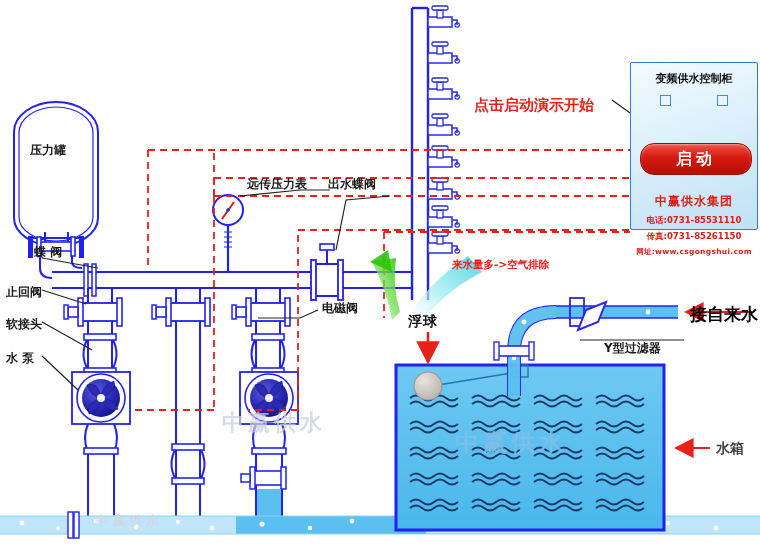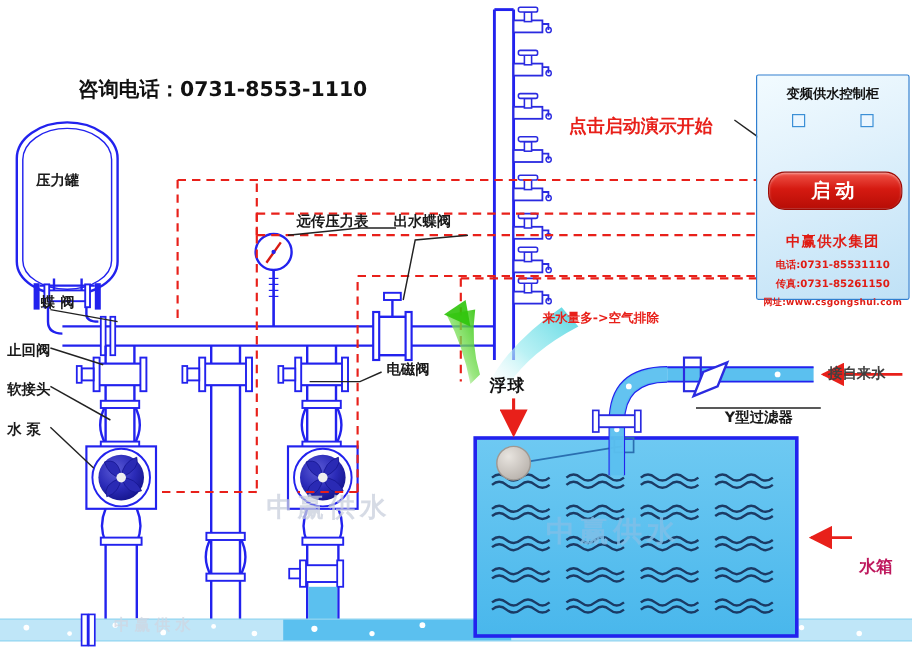--- a/index.html
+++ b/index.html
@@ -13,26 +13,26 @@
             font-style:italic;letter-spacing:1px;}
   .phone{left:65px;top:63px;font-size:17px;font-weight:bold;color:#111;letter-spacing:0px;}
 
   
   .cmp{font-size:12px;color:#1a1a1a;font-weight:bold;text-align:center;}
 
   
   .red{color:#e8201a;font-weight:bold;}
   .hint{left:474px;top:74px;font-size:15px;margin-top:22px;}
   .airnote{left:452px;top:258px;font-size:10.5px;}
-  .tanklbl{left:716px;top:440px;font-size:14px;color:#be185d;font-weight:bold;margin-top:24px;}
-  .tapwater{left:690px;top:303px;font-size:12px;color:#404040;font-weight:bold;}
+  .tanklbl{left:716px;top:440px;font-size:14px;color:#404040;font-weight:bold;}
+  .tapwater{left:690px;top:303px;font-size:17px;color:#000000;font-weight:bold;}
   .floatlbl{left:408px;top:313px;font-size:14px;color:#111;font-weight:bold;letter-spacing:1px;}
 
   
-  #cabinet{position:absolute;left:630px;top:62px;width:128px;height:188px;
+  #cabinet{position:absolute;left:630px;top:62px;width:128px;height:168px;
     border:1.5px solid #2f7fd0;border-radius:2px;
     background:linear-gradient(160deg,#f2fbff 0%,#e2f2fc 35%,#cfe9f9 70%,#bfe1f6 100%);
     box-sizing:border-box;}
   #cab-title{position:absolute;left:0;top:8px;width:100%;text-align:center;
     font-size:11px;color:#111;font-weight:bold;font-family:"DejaVu Sans",sans-serif;}
   .ind{position:absolute;width:9px;height:9px;border:1px solid #3b8fd6;background:#eaf6ff;}
   #ind1{left:29px;top:32px;}
   #ind2{left:86px;top:32px;}
   #start-btn{position:absolute;left:9px;top:80px;width:110px;height:30px;border-radius:14px;
     background:linear-gradient(180deg,#f05348 0%,#d51a11 45%,#b70d06 100%);
@@ -416,21 +416,20 @@
       <path d="M42,322 L92,350"></path>
       <path d="M42,356 L78,390"></path>
       <path d="M240,196 L300,190 L330,190"></path>
       <path d="M336,250 L346,200 L390,196"></path>
       <path d="M258,318 L300,318 L318,310"></path>
       <path d="M580,340 L634,340 L684,340"></path>
       <path d="M612,100 L690,156"></path>
     </g>
   </svg>
 
-  <div class="lbl phone">咨询电话：0731-8553-1110</div>
 
   <div class="lbl cmp" style="left:30px;top:142px;">压力罐</div>
 
   <div class="lbl cmp" style="left:6px;top:244px;padding-left:28px;">蝶 阀</div>
   <div class="lbl cmp" style="left:6px;top:284px;">止回阀</div>
   <div class="lbl cmp" style="left:6px;top:316px;">软接头</div>
   <div class="lbl cmp" style="left:6px;top:350px;">水 泵</div>
 
   <div class="lbl cmp" style="left:247px;top:176px;">远传压力表</div>
   <div class="lbl cmp" style="left:328px;top:176px;">出水蝶阀</div>

